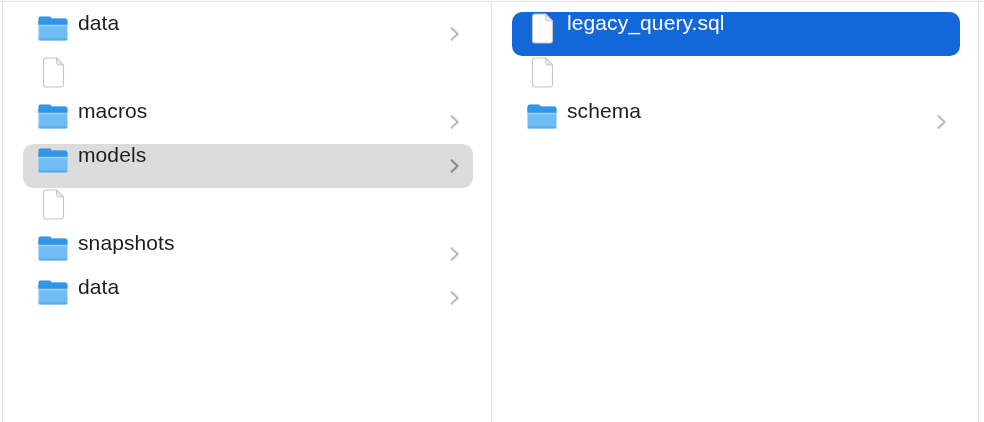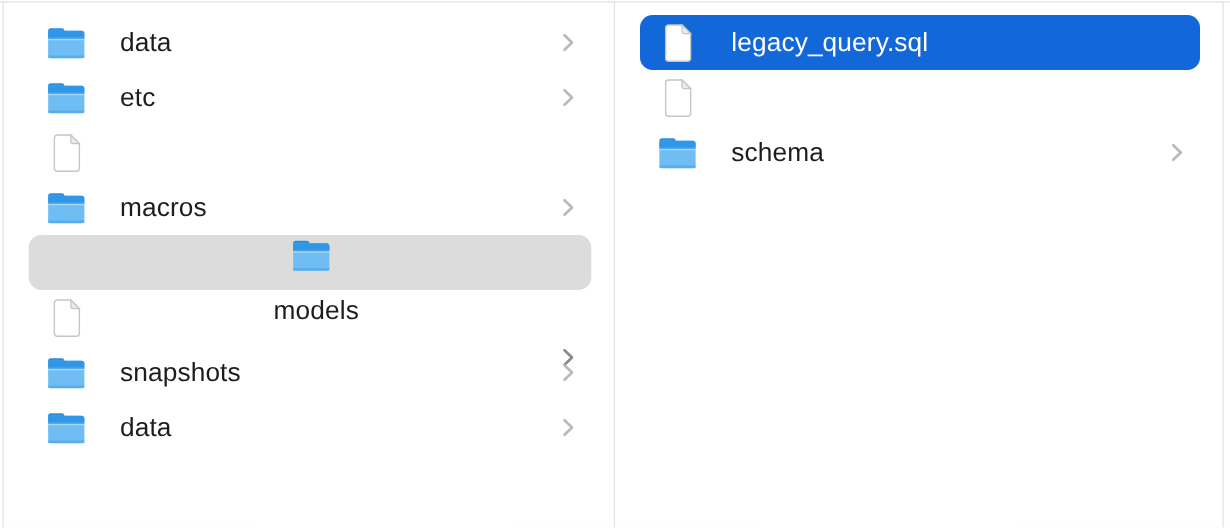--- a/index.html
+++ b/index.html
@@ -31,27 +31,25 @@
     box-sizing:border-box;
     overflow:hidden;
   }
   .column-1{left:3px;width:488px;}
   .column-2{left:492px;width:486px;}
   .row{
     height:44px;
     margin:0 18px 0 20px;
     border-radius:10px;
     display:flex;
-    align-items:center;
     padding:0 13px 0 14px;
     box-sizing:border-box;
-    gap:18px;
   }
   .row.sel-active{background:var(--sel-active);}
-  .row.sel-inactive{background:var(--sel-inactive);flex-direction:column;}
+  .row.sel-inactive{background:var(--sel-inactive);}
   .icon{
     width:32px;height:32px;
     display:flex;align-items:center;justify-content:center;
     flex:0 0 32px;
   }
   .label{
     margin-left:9px;
     font-size:21px;
     line-height:1;
     color:var(--text);
@@ -87,38 +85,20 @@
         </span>
         <span class="label">data</span>
         <span class="chevron">
           <svg width="11" height="18" viewBox="0 0 11 18" aria-hidden="true">
             <path d="M2.6 3.2 L8.6 9 L2.6 14.8" fill="none" stroke="currentColor" stroke-width="2.1" stroke-linecap="round" stroke-linejoin="round"></path>
           </svg>
         </span>
       </div>
       <div class="row">
         <span class="icon">
-          <svg width="30" height="27" viewBox="0 0 30 27" aria-hidden="true">
-            <rect x="0.5" y="1.5" width="13" height="8" rx="2" fill="#2b8fe2"></rect>
-            <rect x="0.5" y="3.5" width="29" height="22" rx="2.4" fill="#6fbdf2"></rect>
-            <path d="M2.9 3.5 h24.2 a2.4 2.4 0 0 1 2.4 2.4 v3.1 H0.5 V5.9 a2.4 2.4 0 0 1 2.4 -2.4 z" fill="#2f96e8"></path>
-            <rect x="0.5" y="9" width="29" height="1.1" fill="#2a86d8" opacity="0.55"></rect>
-            <rect x="0.5" y="10.1" width="29" height="1.1" fill="#aadcfa" opacity="0.9"></rect>
-            <rect x="0.5" y="23.4" width="29" height="2.1" fill="#54a9ea" opacity="0.8"></rect>
-          </svg>
-        </span>
-        <span class="label">etc</span>
-        <span class="chevron">
-          <svg width="11" height="18" viewBox="0 0 11 18" aria-hidden="true">
-            <path d="M2.6 3.2 L8.6 9 L2.6 14.8" fill="none" stroke="currentColor" stroke-width="2.1" stroke-linecap="round" stroke-linejoin="round"></path>
-          </svg>
-        </span>
-      </div>
-      <div class="row">
-        <span class="icon">
           <svg width="23" height="31" viewBox="0 0 23 31" aria-hidden="true">
             <path d="M1.5 3.5 Q1.5 1 4 1 H14.6 L21.5 7.9 V27.5 Q21.5 30 19 30 H4 Q1.5 30 1.5 27.5 Z" fill="#ffffff" stroke="#c6c6c6" stroke-width="1.1"></path>
             <path d="M14.6 1 L21.5 7.9 H16.6 Q14.6 7.9 14.6 5.9 Z" fill="#ebebeb" stroke="#c6c6c6" stroke-width="1"></path>
           </svg>
         </span>
       </div>
       <div class="row">
         <span class="icon">
           <svg width="30" height="27" viewBox="0 0 30 27" aria-hidden="true">
             <rect x="0.5" y="1.5" width="13" height="8" rx="2" fill="#2b8fe2"></rect>

